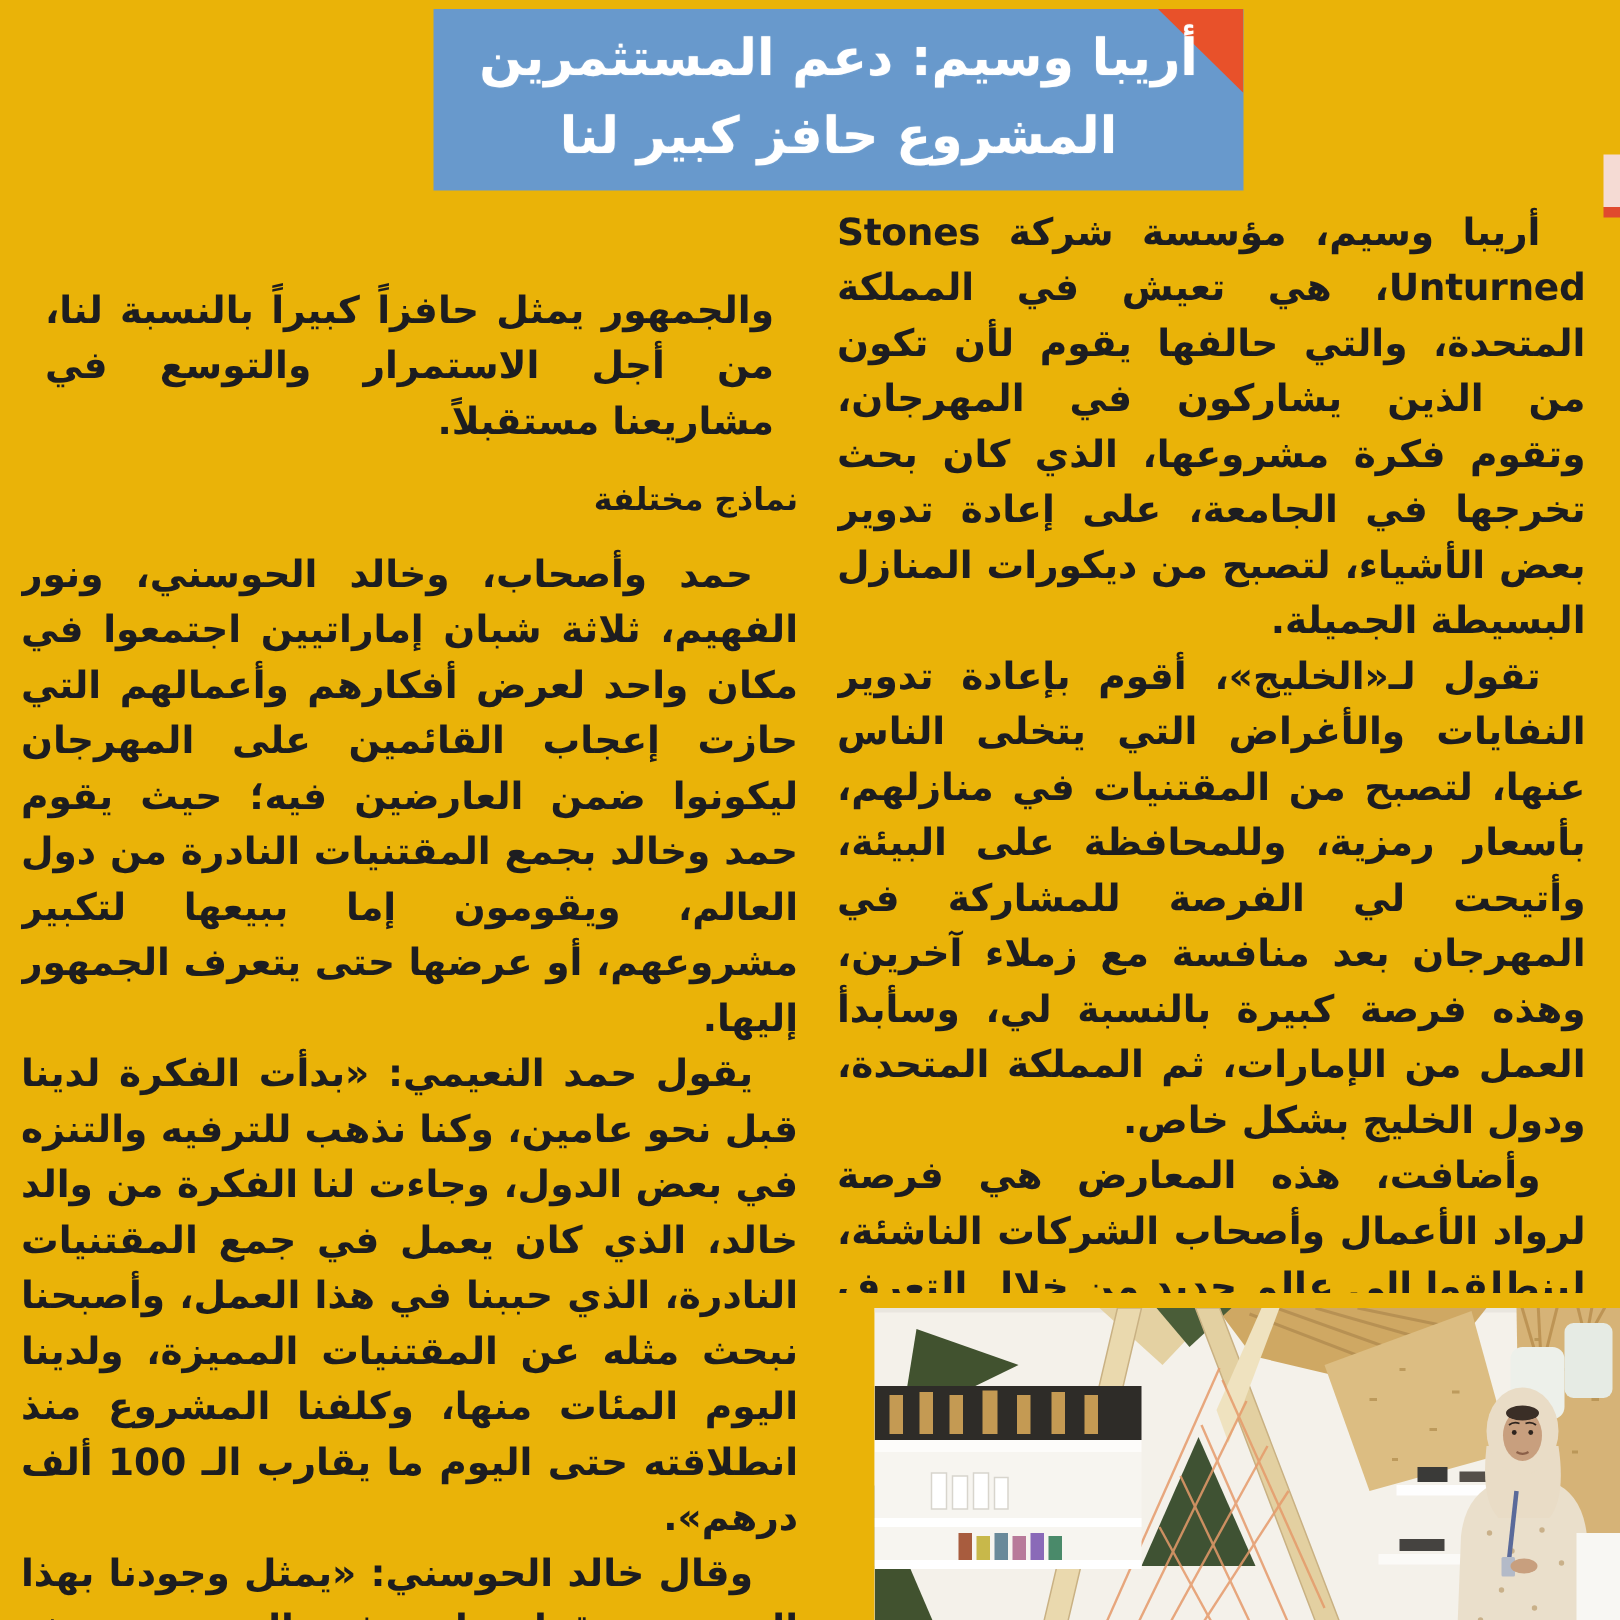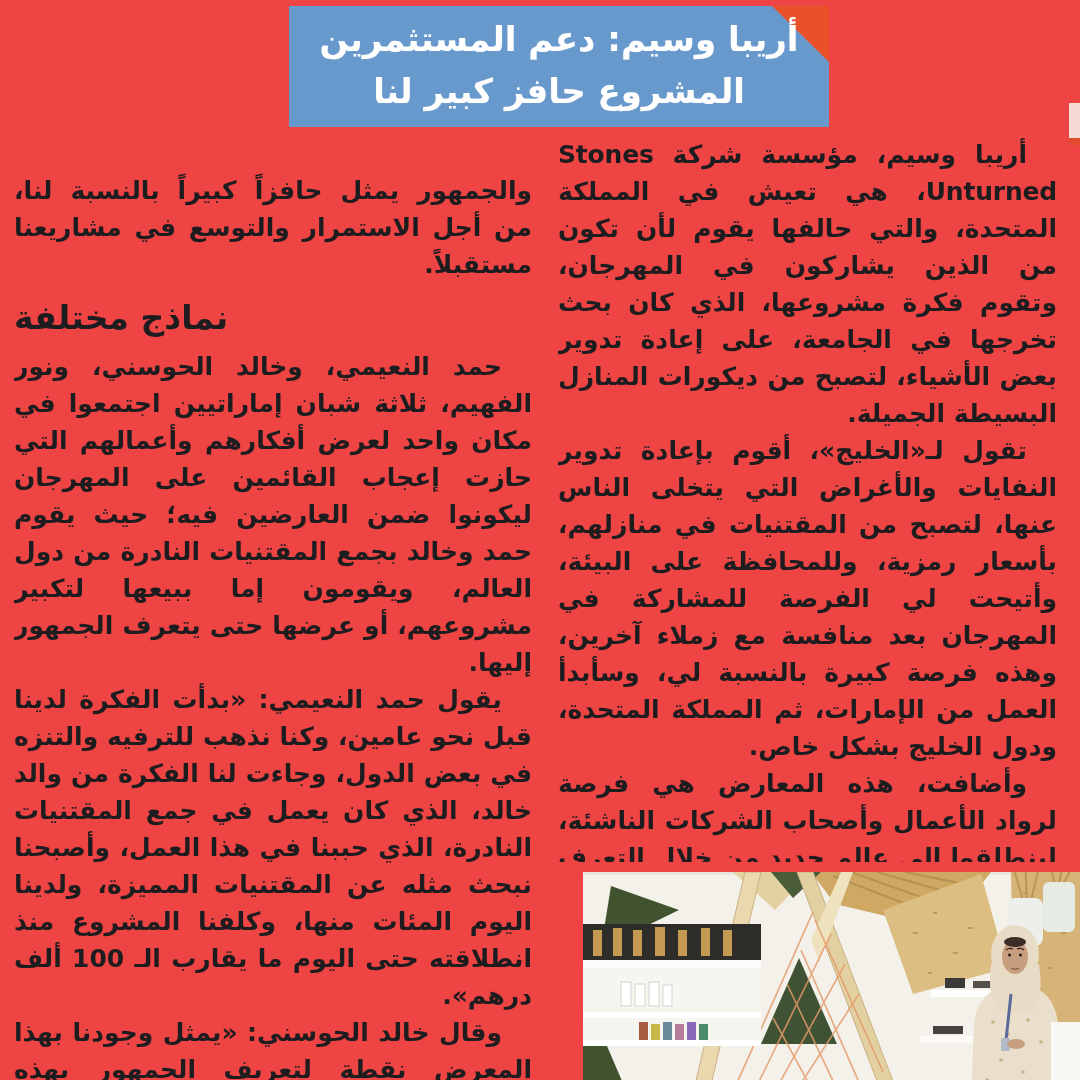--- a/index.html
+++ b/index.html
@@ -1,19 +1,19 @@
 <!DOCTYPE html>
 <html lang="ar"><head>
 <meta charset="utf-8">
 <style>
   html, body { margin: 0; padding: 0; }
   body { width: 1080px; height: 1080px; background: #ffffff; }
   .page {
     position: relative; width: 1080px; height: 1080px;
-    background: #ef4444; overflow: hidden;
+    background: #eab308; overflow: hidden;
     font-family: "DejaVu Sans", sans-serif;
   }
   
   .banner {
     position: absolute; left: 289px; top: 6px; width: 540px; height: 121px;
     background: #6899cc;
   }
   .banner-corner {
     position: absolute; top: 0; right: 0; width: 57px; height: 56px;
     background: #e8512a;
@@ -34,24 +34,24 @@
   }
   .col-right {
     position: absolute; left: 558px; top: 136px; width: 499px; height: 726px;
     overflow: hidden;
   }
   .col-left {
     position: absolute; left: 14px; top: 172px; width: 518px; height: 908px;
     overflow: hidden;
   }
   p.para { margin: 0; text-indent: 30px; }
-  p.para-cont { margin: 0; text-indent: 0; }
+  p.para-cont { margin: 16px; text-indent: 0; }
   h2.subhead {
-    margin: 16px 0 12px 0; text-align: left;
-    font-size: 33px; font-weight: bold; color: #1d1d20;
+    margin: 16px 0 12px 0; text-align: right;
+    font-size: 21px; font-weight: bold; color: #1d1d20;
   }
   
   .photo {
     position: absolute; left: 583px; top: 872px; width: 497px; height: 208px;
     overflow: hidden; background: #f4f1ea;
   }
   .photo svg { display: block; }
   
   .side-strip {
     position: absolute; left: 1069px; top: 103px; width: 11px; height: 35px;
@@ -80,21 +80,21 @@
 
   <div class="col-right body-text">
     <p class="para">أريبا وسيم، مؤسسة شركة Stones Unturned، هي تعيش في المملكة المتحدة، والتي حالفها يقوم لأن تكون من الذين يشاركون في المهرجان، وتقوم فكرة مشروعها، الذي كان بحث تخرجها في الجامعة، على إعادة تدوير بعض الأشياء، لتصبح من ديكورات المنازل البسيطة الجميلة.</p>
     <p class="para">تقول لـ«الخليج»، أقوم بإعادة تدوير النفايات والأغراض التي يتخلى الناس عنها، لتصبح من المقتنيات في منازلهم، بأسعار رمزية، وللمحافظة على البيئة، وأتيحت لي الفرصة للمشاركة في المهرجان بعد منافسة مع زملاء آخرين، وهذه فرصة كبيرة بالنسبة لي، وسأبدأ العمل من الإمارات، ثم المملكة المتحدة، ودول الخليج بشكل خاص.</p>
     <p class="para">وأضافت، هذه المعارض هي فرصة لرواد الأعمال وأصحاب الشركات الناشئة، لينطلقوا إلى عالم جديد من خلال التعرف إلى الفرص والخيارات التي تتاح لهم، كما أن وجود عدد كبير من المستثمرين</p>
   </div>
 
   <div class="col-left body-text">
     <p class="para-cont">والجمهور يمثل حافزاً كبيراً بالنسبة لنا، من أجل الاستمرار والتوسع في مشاريعنا مستقبلاً.</p>
     <h2 class="subhead">نماذج مختلفة</h2>
-    <p class="para">حمد النعيمي، وخالد الحوسني، ونور الفهيم، ثلاثة شبان إماراتيين اجتمعوا في مكان واحد لعرض أفكارهم وأعمالهم التي حازت إعجاب القائمين على المهرجان ليكونوا ضمن العارضين فيه؛ حيث يقوم حمد وخالد بجمع المقتنيات النادرة من دول العالم، ويقومون إما ببيعها لتكبير مشروعهم، أو عرضها حتى يتعرف الجمهور إليها.</p>
+    <p class="para">حمد وأصحاب، وخالد الحوسني، ونور الفهيم، ثلاثة شبان إماراتيين اجتمعوا في مكان واحد لعرض أفكارهم وأعمالهم التي حازت إعجاب القائمين على المهرجان ليكونوا ضمن العارضين فيه؛ حيث يقوم حمد وخالد بجمع المقتنيات النادرة من دول العالم، ويقومون إما ببيعها لتكبير مشروعهم، أو عرضها حتى يتعرف الجمهور إليها.</p>
     <p class="para">يقول حمد النعيمي: «بدأت الفكرة لدينا قبل نحو عامين، وكنا نذهب للترفيه والتنزه في بعض الدول، وجاءت لنا الفكرة من والد خالد، الذي كان يعمل في جمع المقتنيات النادرة، الذي حببنا في هذا العمل، وأصبحنا نبحث مثله عن المقتنيات المميزة، ولدينا اليوم المئات منها، وكلفنا المشروع منذ انطلاقته حتى اليوم ما يقارب الـ 100 ألف درهم».</p>
     <p class="para">وقال خالد الحوسني: «يمثل وجودنا بهذا المعرض نقطة لتعريف الجمهور بهذه المقتنيات، خاصة أنها مميزة، ولكل قطعة قصة وحكاية، كما نعرض أساور للرجال صنعت بعناية من الأحجار الكريمة المميزة، التي لها رواج بين الشباب اليوم ويقبلون على شرائها</p>
   </div>
 
   <div class="photo">
     <svg width="497" height="230" viewBox="0 0 497 230" xmlns="http://www.w3.org/2000/svg">
 
       <rect x="0" y="0" width="497" height="230" fill="#f4f1ea"></rect>
       <rect x="0" y="0" width="497" height="3" fill="#e9e6df"></rect>
 

